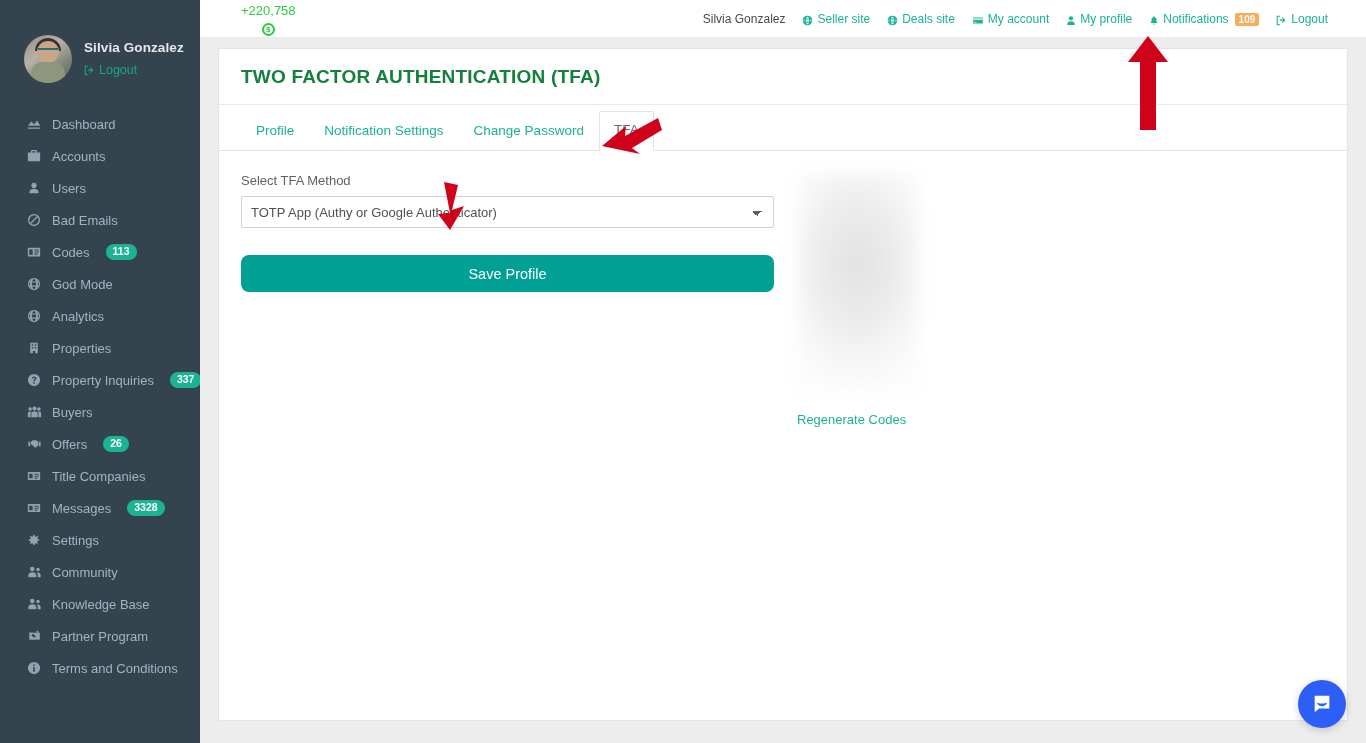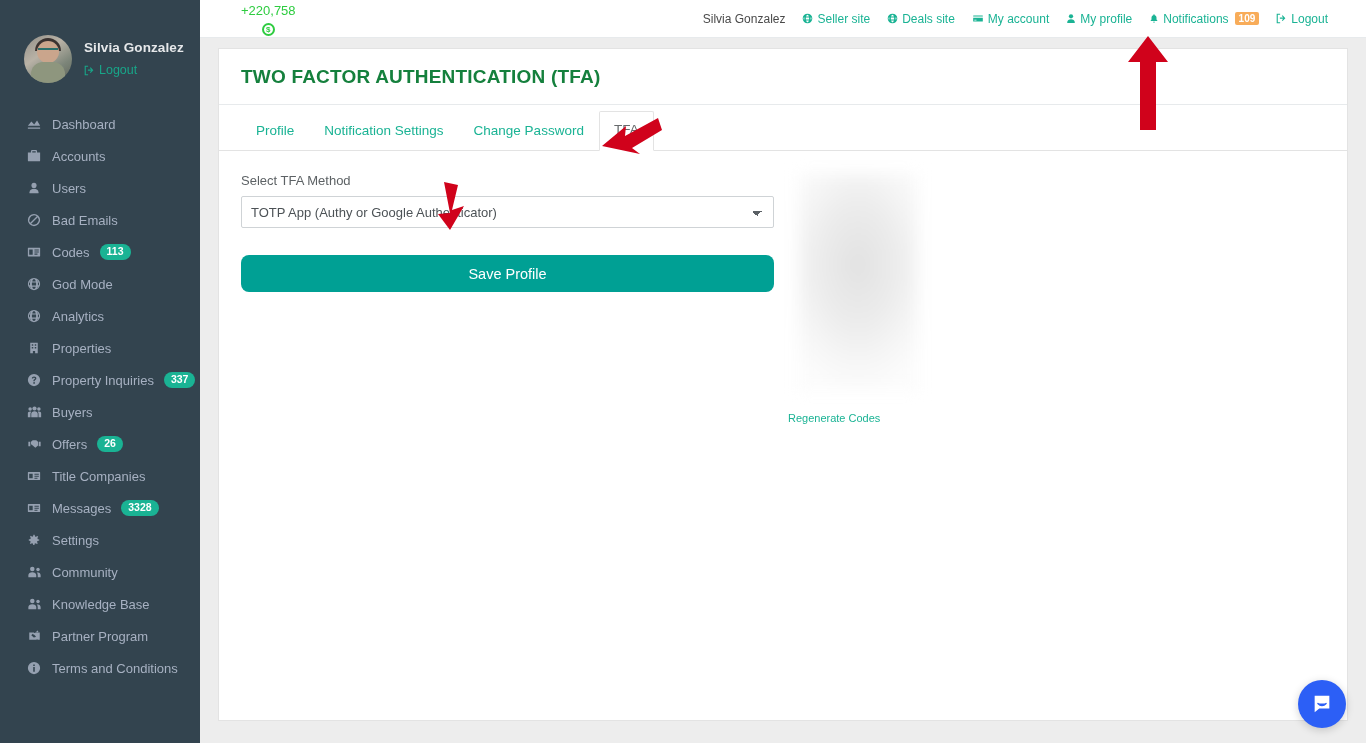--- a/index.html
+++ b/index.html
@@ -100,20 +100,21 @@
   .nav-ico svg { display:block; fill: #a7b1c2; }
   .nav-label { flex: 0 0 auto; }
   .nav-badge {
     background: #1ab394;
     color: #fff;
     font-size: 10.5px;
     font-weight: bold;
     border-radius: 9px;
     padding: 2px 7px 2px 7px;
     line-height: 1.05;
+    margin-left: 6px;
   }
 
   
   #topbar {
     position: absolute;
     left: 200px; top: 0;
     width: 1166px; height: 38px;
     background: #fff;
     border-bottom: 1px solid #e7eaec;
     display: flex;
@@ -148,21 +149,21 @@
     display: flex;
     align-items: center;
     gap: 17px;
     font-size: 12px;
   }
   .topnav .user-name { color: #4a4a4a; }
   .topnav a {
     color: #1ab394;
     text-decoration: none;
     display: inline-flex;
-    align-items: center;
+    align-items: flex-end;
     gap: 4px;
     cursor: pointer;
     white-space: nowrap;
   }
   .topnav a svg { display:block; fill:#1ab394; }
   .notif-badge {
     background: #f8ac59;
     color: #fff;
     font-size: 10px;
     font-weight: bold;
@@ -285,22 +286,22 @@
   .qr-box {
     width: 122px;
     height: 218px;
     margin-left: 11px;
     background:
       radial-gradient(ellipse 70% 60% at 50% 42%, #e2e2e2 0%, #ececec 45%, #f6f6f6 75%, #fcfcfc 100%);
     filter: blur(7px);
   }
   .regen-link {
     margin-top: 21px;
-    margin-left: 2px;
-    font-size: 11px;
+    margin-left: 11px;
+    font-size: 13px;
     color: #1ab394;
     text-decoration: none;
     cursor: pointer;
   }
 
   
   .arrow { position: absolute; pointer-events: none; }
   #arrow-up    { left: 1128px; top: 36px;  width: 40px; height: 94px; }
   #arrow-tab   { left: 602px;  top: 114px; width: 60px; height: 50px; }
   #arrow-sel   { left: 432px;  top: 182px; width: 48px; height: 48px; }

